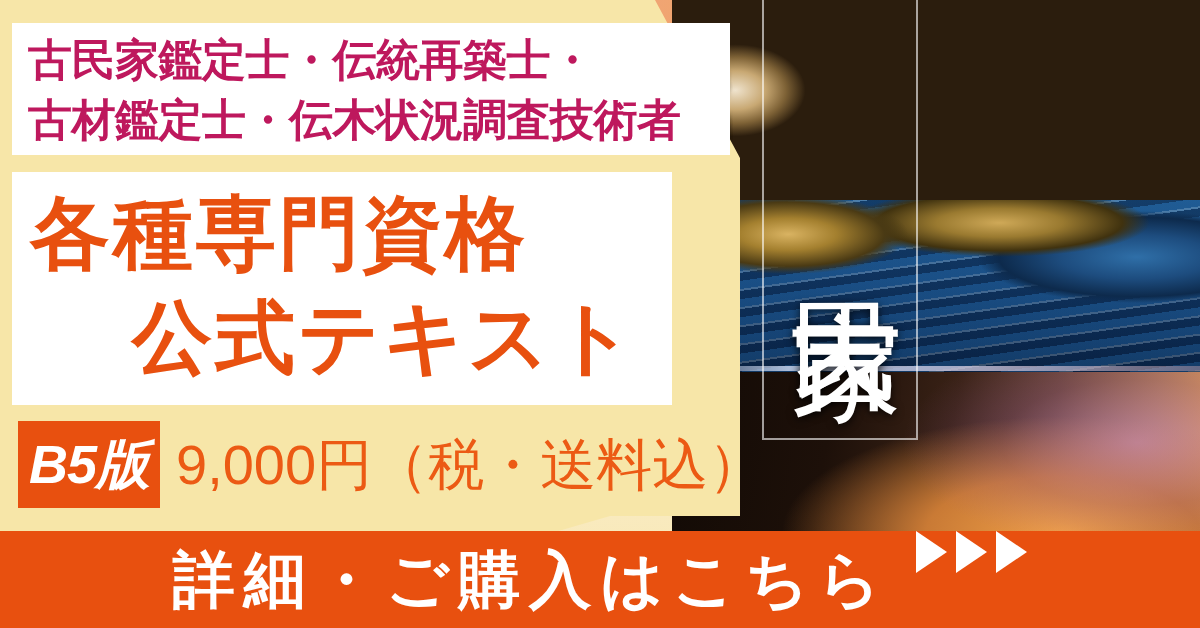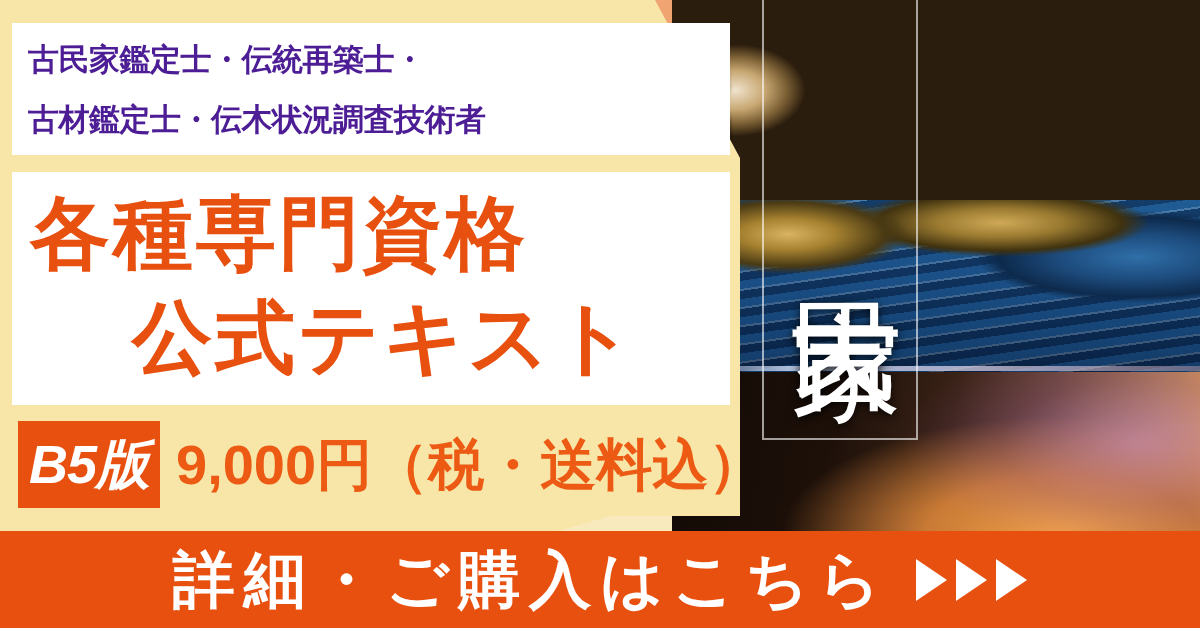--- a/index.html
+++ b/index.html
@@ -181,35 +181,35 @@
   }
 
   
   .block-names {
     position: absolute;
     left: 12px; top: 23px;
     width: 718px; height: 132px;
     background: #ffffff;
   }
   .block-names .line {
-    color: #4c1d95;
-    font-size: 31px;
+    color: #be185d;
+    font-size: 44px;
     font-weight: 700;
     line-height: 60px;
     letter-spacing: -0.5px;
     padding-left: 16px;
     white-space: nowrap;
   }
   .block-names .line1 { padding-top: 7px; }
 
   
   .block-head {
     position: absolute;
     left: 12px; top: 172px;
-    width: 718px; height: 233px;
+    width: 660px; height: 233px;
     background: #ffffff;
   }
   .block-head .hl {
     color: #e8500f;
     font-size: 80px;
     font-weight: 700;
     line-height: 104px;
     letter-spacing: 3px;
     white-space: nowrap;
   }
@@ -230,33 +230,33 @@
     letter-spacing: -1px;
     font-style: italic;
   }
   .price-text {
     position: absolute;
     left: 176px; top: 421px;
     height: 87px;
     line-height: 87px;
     color: #ec5a14;
     font-size: 56px;
-    font-weight: 700;
+    font-weight: 400;
     letter-spacing: 0px;
     white-space: nowrap;
   }
 
   
   .cta-bar {
     position: absolute;
     left: 0; bottom: 0;
     width: 1200px; height: 97px;
     background: #e8500f;
     display: flex;
-    align-items: center;
+    align-items: flex-start;
     justify-content: center;
     gap: 22px;
   }
   .cta-text {
     color: #ffffff;
     font-size: 62px;
     font-weight: 700;
     letter-spacing: 9px;
     line-height: 97px;
     white-space: nowrap;

